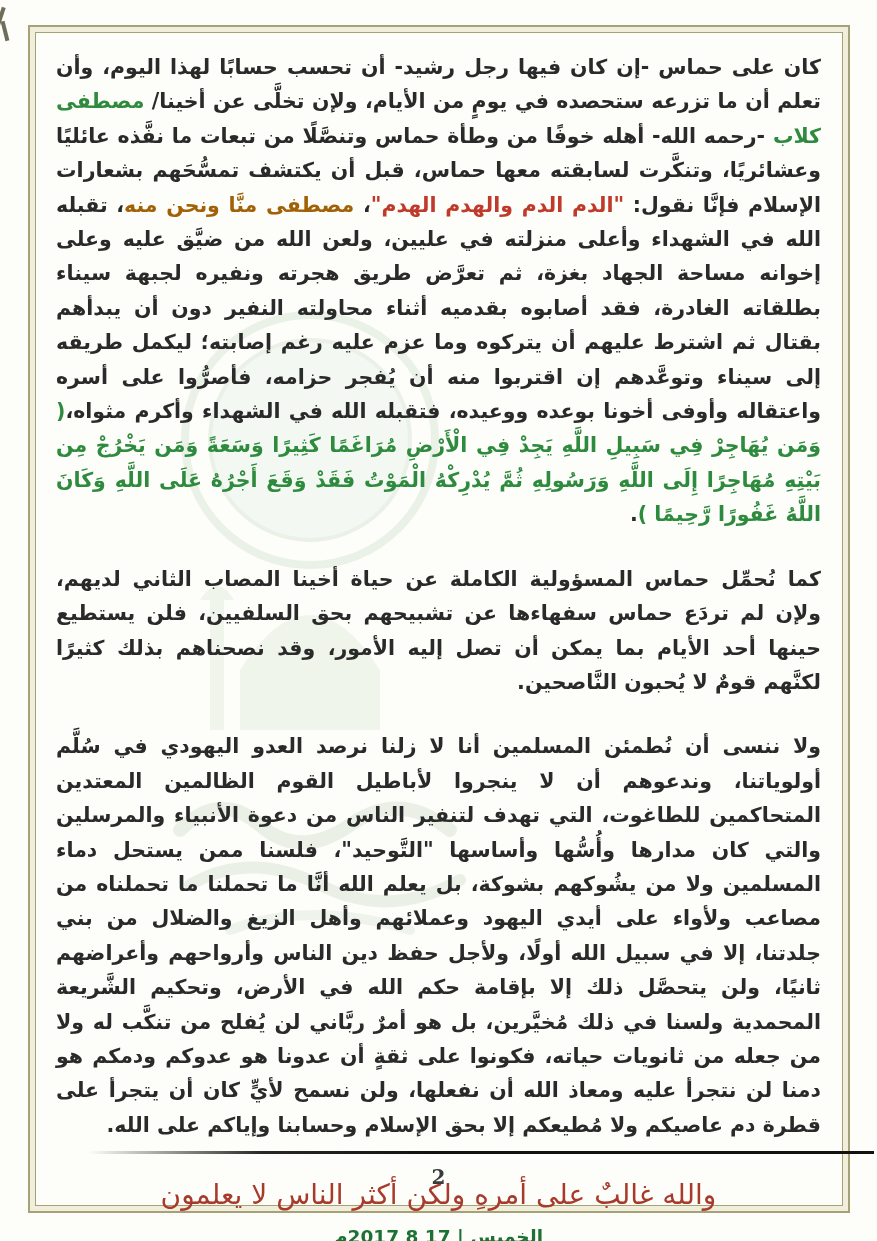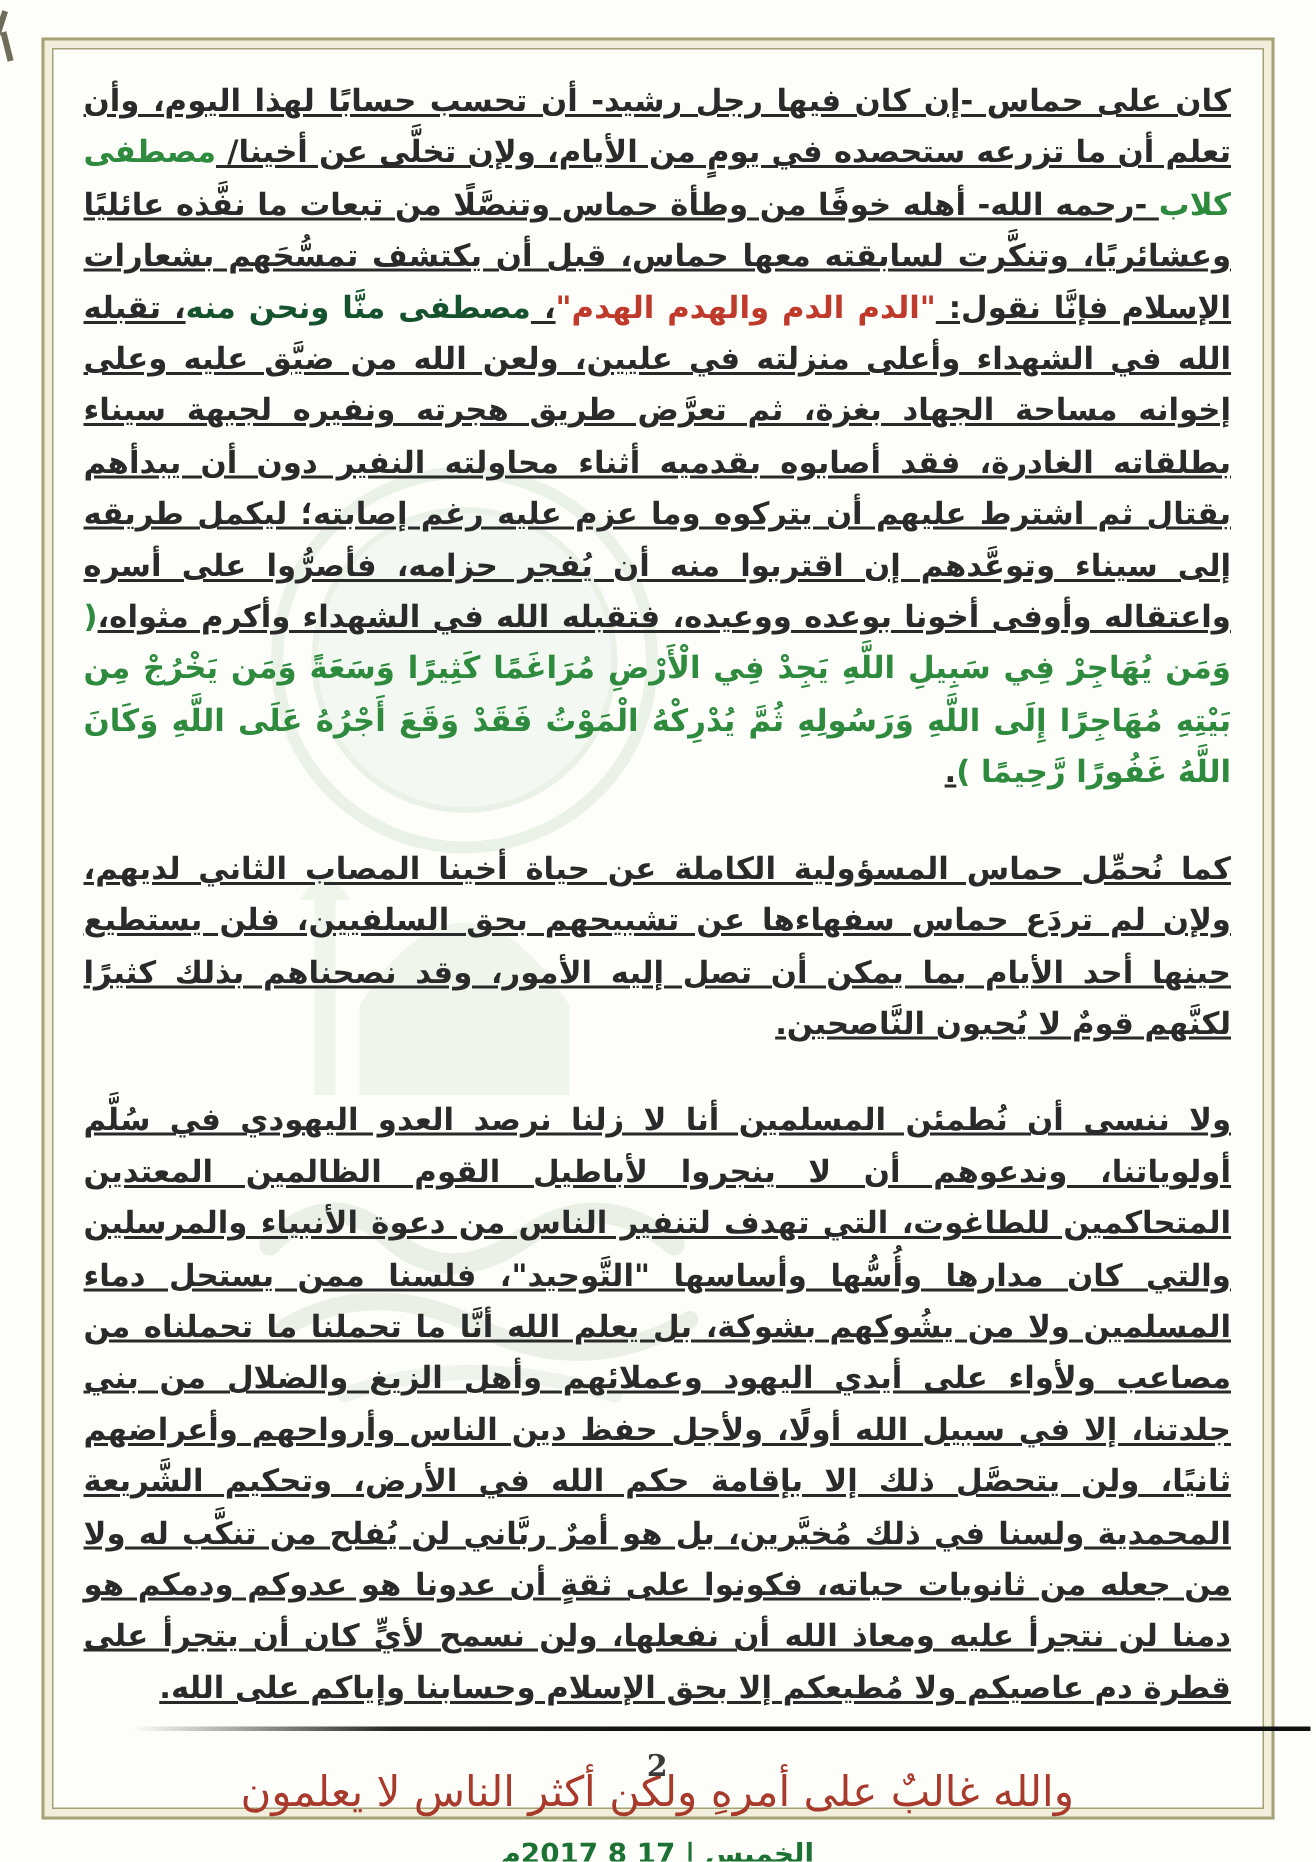--- a/index.html
+++ b/index.html
@@ -28,22 +28,22 @@
   
   .watermark{position:absolute;left:120px;top:270px;opacity:.55;pointer-events:none;}
   
   .content{
     position:absolute;left:56px;right:56px;top:50px;
     direction:rtl;text-align:justify;
     color:var(--text);
     font-size:20.5px;line-height:34.4px;font-weight:700;
   }
   .para{margin:0 0 30px 0;}
-  .run-normal{color:var(--text);text-decoration:underline;}
-  .run-bold{color:#14532d;font-weight:800;}
+  .run-normal{color:var(--text);}
+  .run-bold{color:#a16207;font-weight:800;}
   .run-green{color:var(--green);font-weight:800;}
   .run-red{color:var(--red);font-weight:800;}
   .closing{
     margin:36px 0 0 0;text-align:center;
     color:var(--maroon);font-weight:400;font-size:28px;line-height:34px;
   }
   .dateline{
     margin:10px 0 0 0;text-align:center;
     color:var(--dark-green);font-weight:800;font-size:18.5px;line-height:30px;
   }

